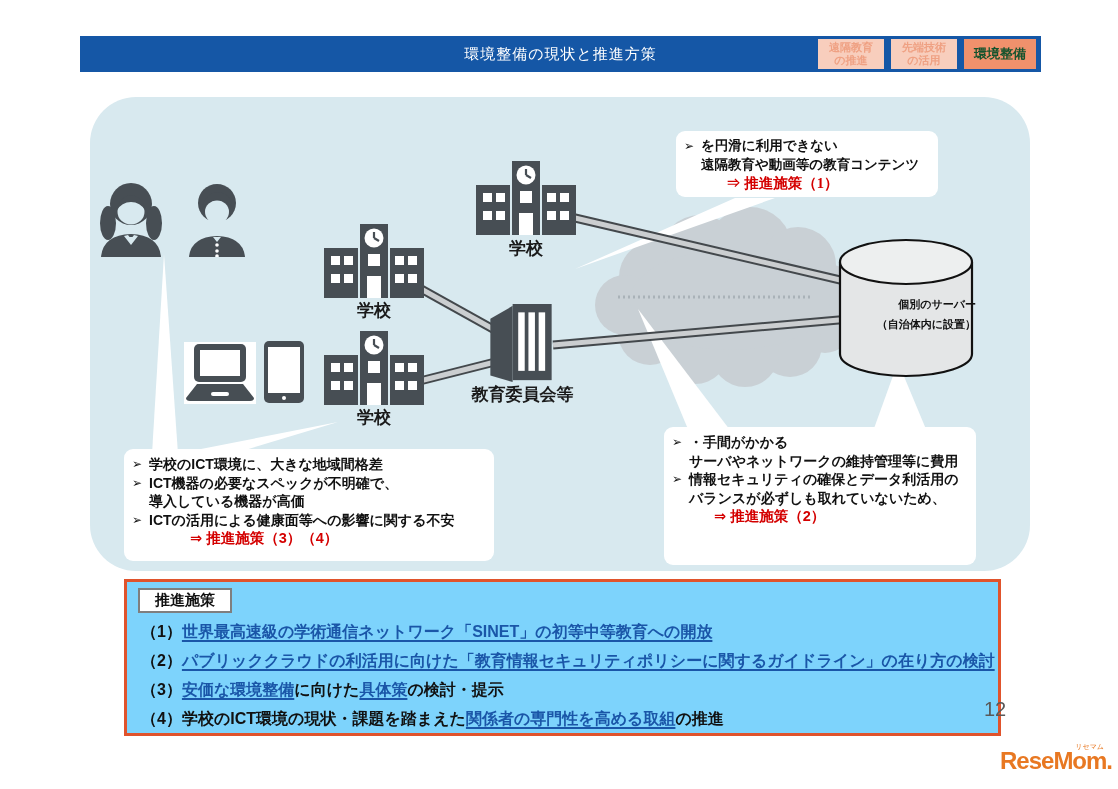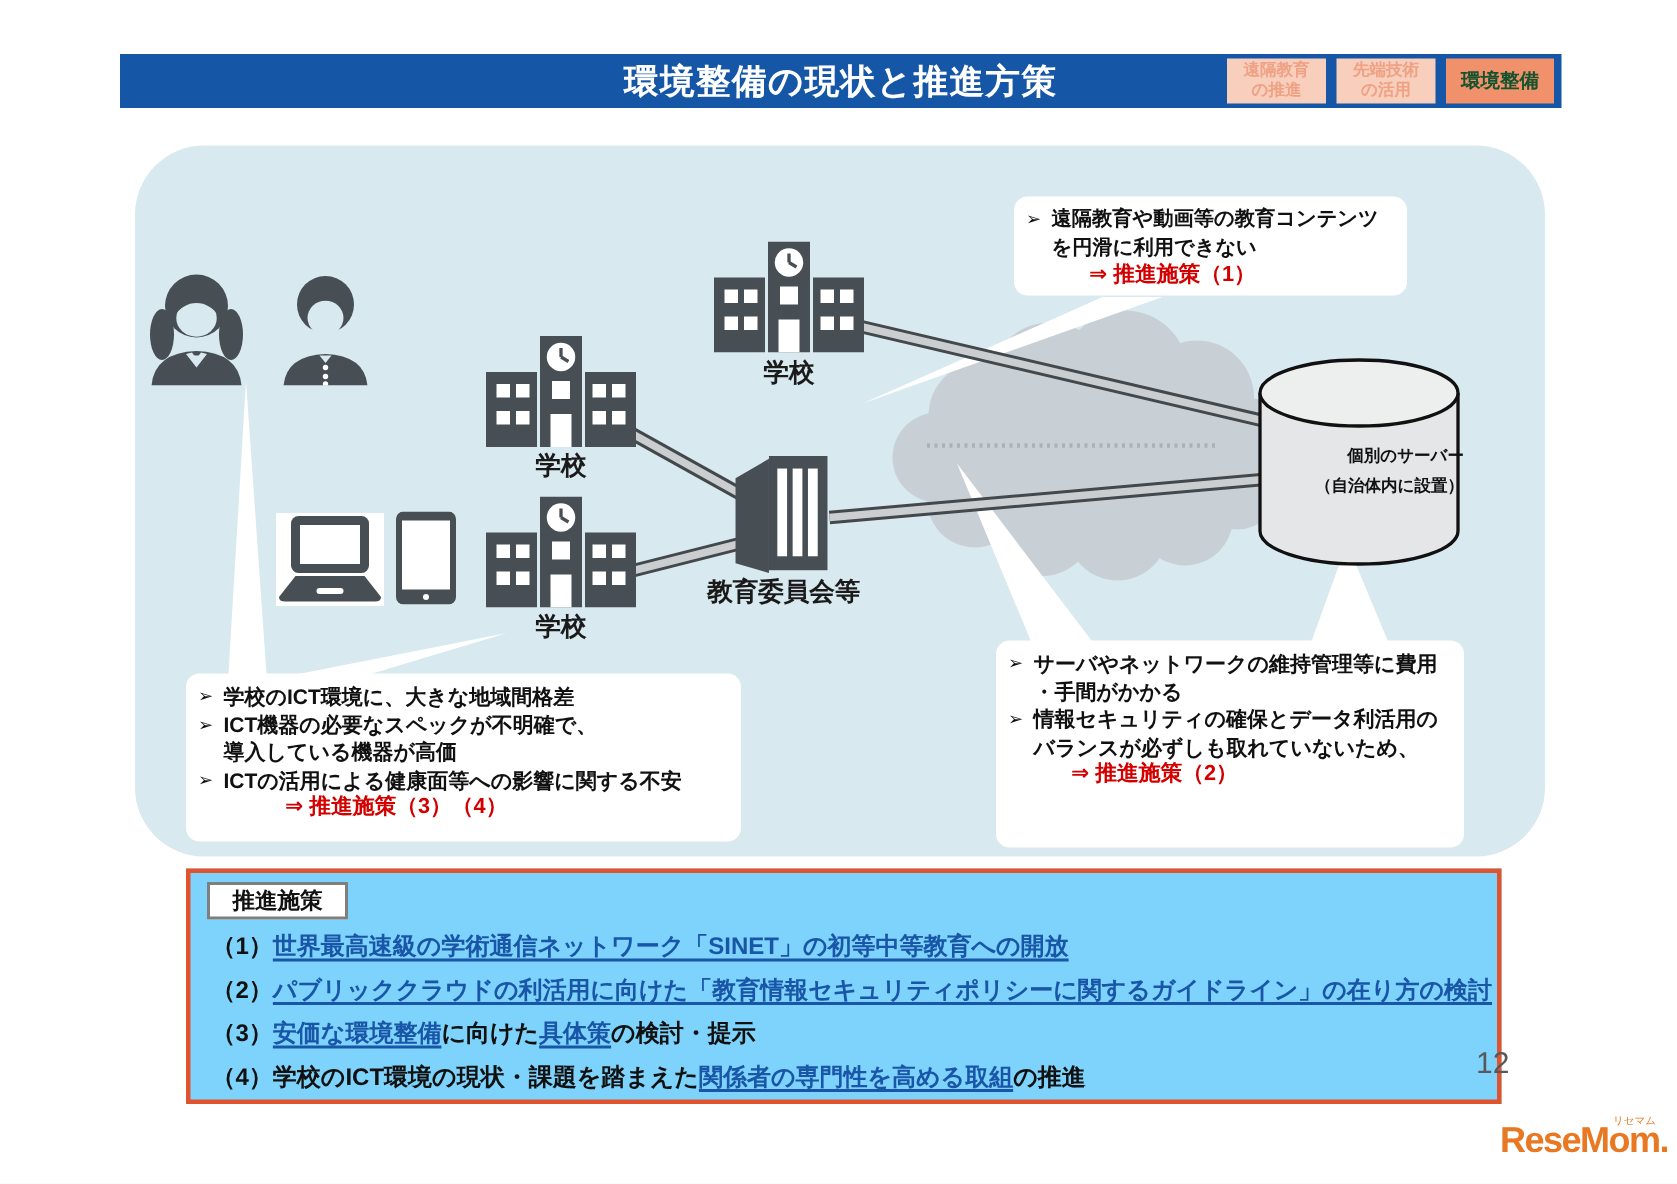--- a/index.html
+++ b/index.html
@@ -3,21 +3,21 @@
 <meta charset="utf-8">
 <style>
   * { margin:0; padding:0; box-sizing:border-box; }
   html,body { background:#ffffff; }
   body { font-family:"Liberation Sans","DejaVu Sans",sans-serif; }
   .slide { position:relative; width:1118px; height:789px; background:#ffffff; overflow:hidden; }
 
   
   .titlebar { position:absolute; left:80px; top:36px; width:961px; height:36px; background:#1557A6; }
   .titlebar .title { position:absolute; left:0; right:0; top:0; height:36px; line-height:36px;
-                     text-align:center; color:#ffffff; font-size:23px; font-weight:700; letter-spacing:1px; }
+                     text-align:center; color:#ffffff; font-size:15px; font-weight:400; letter-spacing:1px; }
   .tabs { position:absolute; right:5px; top:3px; display:flex; gap:7px; }
   .tab { height:30px; display:flex; flex-direction:column; align-items:center; justify-content:center;
          font-weight:700; text-align:center; cursor:pointer; }
   .tab.inactive { width:66px; background:#F8CEBD; color:#EFA183; font-size:11px; line-height:13px; }
   .tab.active   { width:72px; background:#F0916C; color:#14532d; font-size:13px; }
 
   
   .diagram { position:absolute; left:90px; top:97px; width:940px; height:474px;
              background:#D8E9EF; border-radius:46px; }
   .overlay { position:absolute; left:0; top:0; width:940px; height:474px; }
@@ -28,21 +28,21 @@
 
   
   .callout { position:absolute; background:#ffffff; border-radius:9px; padding:6px 8px 4px 8px; color:#111; }
   .c-bullet { display:flex; font-size:14px; font-weight:700; line-height:18.5px; }
   .c-mark { flex:none; width:17px; font-size:12px; }
   .c-action { color:#D40000; font-size:14.5px; font-weight:700; line-height:19px; }
   .callout.tr { left:586px; top:34px;  width:262px; height:66px; }
   .callout.bl { left:34px;  top:352px; width:370px; height:112px; }
   .callout.br { left:574px; top:330px; width:312px; height:138px; }
   .callout.tr .c-bullet { font-size:13.5px; }
-  .callout.tr .c-action { padding-left:42px; }
+  .callout.tr .c-action { padding-left:42px;font-family:Liberation Serif, serif; }
   .callout.bl .c-action { padding-left:58px; }
   .callout.br .c-action { padding-left:42px; }
 
   
   .measures { position:absolute; left:124px; top:579px; width:877px; height:157px;
               background:#7dd3fc; border:3px solid #E0532C; }
   .measures-label { position:absolute; left:11px; top:6px; border:2px solid #7f7f7f; background:#fff;
                     padding:1px 15px; font-size:15px; font-weight:700; color:#111; }
   .m-items { position:absolute; left:14px; top:38px; right:8px; }
   .m-item { font-size:16px; line-height:24px; margin-bottom:5px; color:#111; font-weight:600; white-space:nowrap; }
@@ -204,22 +204,22 @@
     </svg>
     <div class="server-text">
       <div>個別のサーバー</div>
       <div>（自治体内に設置）</div>
     </div>
 
     <div class="callout tr">
       <div class="c-bullet">
         <span class="c-mark">➢</span>
         <div>
+          <div>を円滑に利用できない</div>
           <div>遠隔教育や動画等の教育コンテンツ</div>
-          <div>を円滑に利用できない</div>
         </div>
       </div>
       <div class="c-action">⇒ 推進施策（1）</div>
     </div>
 
     <div class="callout bl">
       <div class="c-bullet">
         <span class="c-mark">➢</span>
         <div>
             <div>学校のICT環境に、大きな地域間格差</div>
@@ -238,22 +238,22 @@
             <div>ICTの活用による健康面等への影響に関する不安</div>
           </div>
       </div>
       <div class="c-action">⇒ 推進施策（3）（4）</div>
     </div>
 
     <div class="callout br">
       <div class="c-bullet">
         <span class="c-mark">➢</span>
         <div>
+          <div>・手間がかかる</div>
           <div>サーバやネットワークの維持管理等に費用</div>
-          <div>・手間がかかる</div>
         </div>
       </div>
       <div class="c-bullet">
         <span class="c-mark">➢</span>
         <div>
           <div>情報セキュリティの確保とデータ利活用の</div>
           <div>バランスが必ずしも取れていないため、</div>
         </div>
       </div>
       <div class="c-action">⇒ 推進施策（2）</div>

